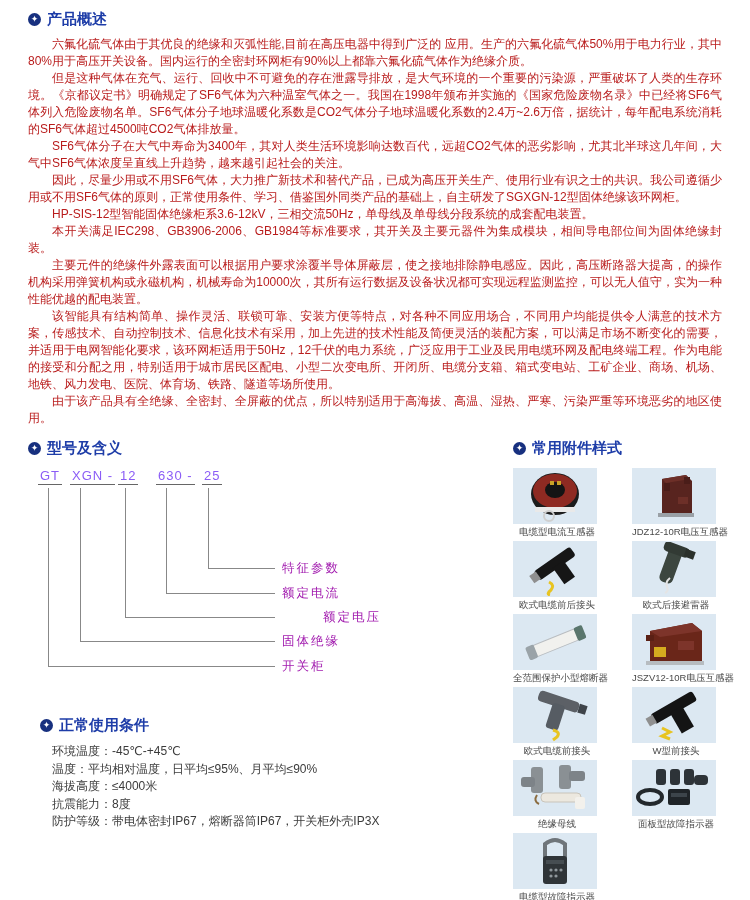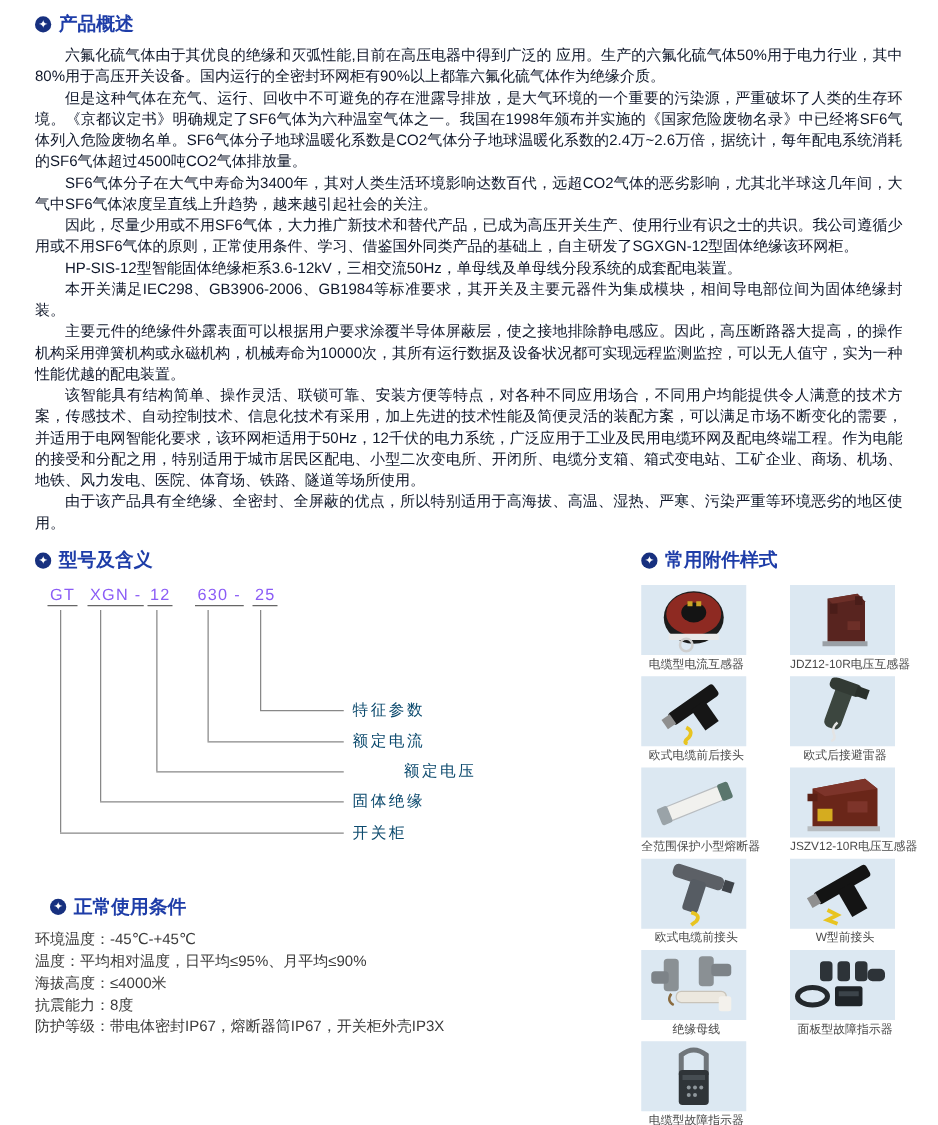--- a/index.html
+++ b/index.html
@@ -8,42 +8,42 @@
     font-family:"Liberation Sans","DejaVu Sans",sans-serif;color:#3b3b3b;
   }
   .sec-head{display:flex;align-items:center;font-size:15px;font-weight:bold;color:#1e3da8;}
   .sec-ic{
     display:inline-flex;width:13px;height:13px;border-radius:50%;background:#17307f;color:#fff;
     font-size:9px;line-height:13px;align-items:center;justify-content:center;margin-right:6px;flex:0 0 13px;
   }
   
   .overview{padding:10px 28px 0 28px;}
   .overview .sec-head{margin-bottom:7px;}
-  .overview p{margin:0;font-size:12px;line-height:17px;text-align:justify;text-indent:2em;color:#0f172a;}
+  .overview p{margin:0;font-size:12px;line-height:17px;text-align:justify;text-indent:2em;color:#b91c1c;}
   
   .bottom{display:flex;margin-top:12px;}
   .col-left{flex:1;padding-left:28px;}
   .col-right{width:204px;margin-right:33px;flex:0 0 204px;}
   
   .diagram{position:relative;width:420px;height:216px;margin:10px 0 0 2px;}
   .code{position:absolute;top:0;font-size:13px;letter-spacing:1px;color:#8b5cf6;border-bottom:1px solid #666;padding:0 2px 1px 2px;}
   .c1{left:8px;}  .c2{left:40px;} .c3{left:88px;} .c4{left:126px;} .c5{left:172px;}
   .vline{position:absolute;width:1px;background:#888;top:20px;}
   .v1{left:18px;height:178px;} .v2{left:50px;height:153px;} .v3{left:95px;height:129px;}
   .v4{left:136px;height:105px;} .v5{left:178px;height:80px;}
   .hline{position:absolute;height:1px;background:#888;}
   .h5{top:100px;left:178px;width:67px;} .h4{top:125px;left:136px;width:109px;}
   .h3{top:149px;left:95px;width:150px;} .h2{top:173px;left:50px;width:195px;}
   .h1{top:198px;left:18px;width:227px;}
-  .dlabel{position:absolute;left:252px;font-size:12.5px;letter-spacing:2px;color:#0c4a6e;white-space:nowrap;}
+  .dlabel{position:absolute;left:252px;font-size:12.5px;letter-spacing:2px;color:#a21caf;white-space:nowrap;}
   .l5{top:92px;} .l4{top:117px;} .l3{top:141px;margin-left:41px;} .l2{top:165px;text-align:center;} .l1{top:190px;}
   
   .conditions{margin-top:32px;}
   .conditions .sec-head{margin-left:12px;margin-bottom:8px;}
-  .conditions .cond{font-size:12px;line-height:17.5px;color:#3b3b3b;margin:0 0 0 0;}
+  .conditions .cond{font-size:12px;line-height:17.5px;color:#3b3b3b;margin:0 0 0 24px;}
   
   .acc-grid{display:grid;grid-template-columns:84px 84px;column-gap:35px;row-gap:4px;margin-top:10px;}
   .acc-cell{width:88px;}
   .acc-img{width:84px;height:56px;background:#dce8f2;display:flex;align-items:center;justify-content:center;overflow:hidden;}
   .acc-cap{font-size:9.5px;color:#4a4a4a;text-align:center;margin-top:3px;white-space:nowrap;transform-origin:center;line-height:10px;}
 </style>
 </head>
 <body>
 
 <div class="page">

